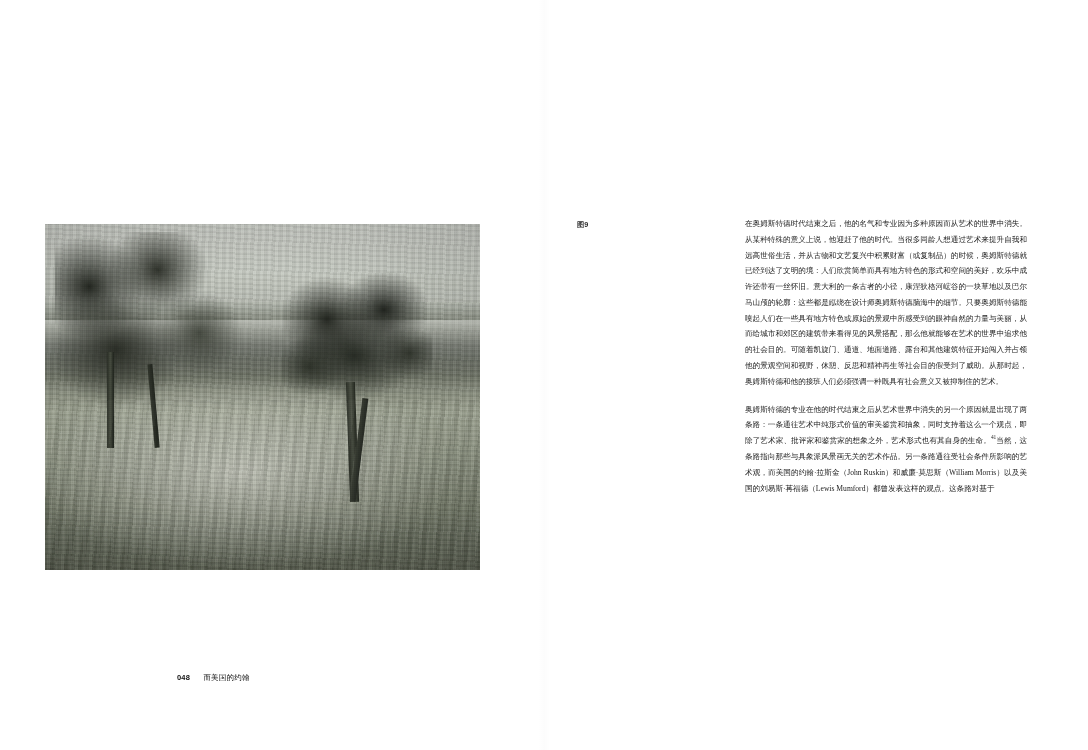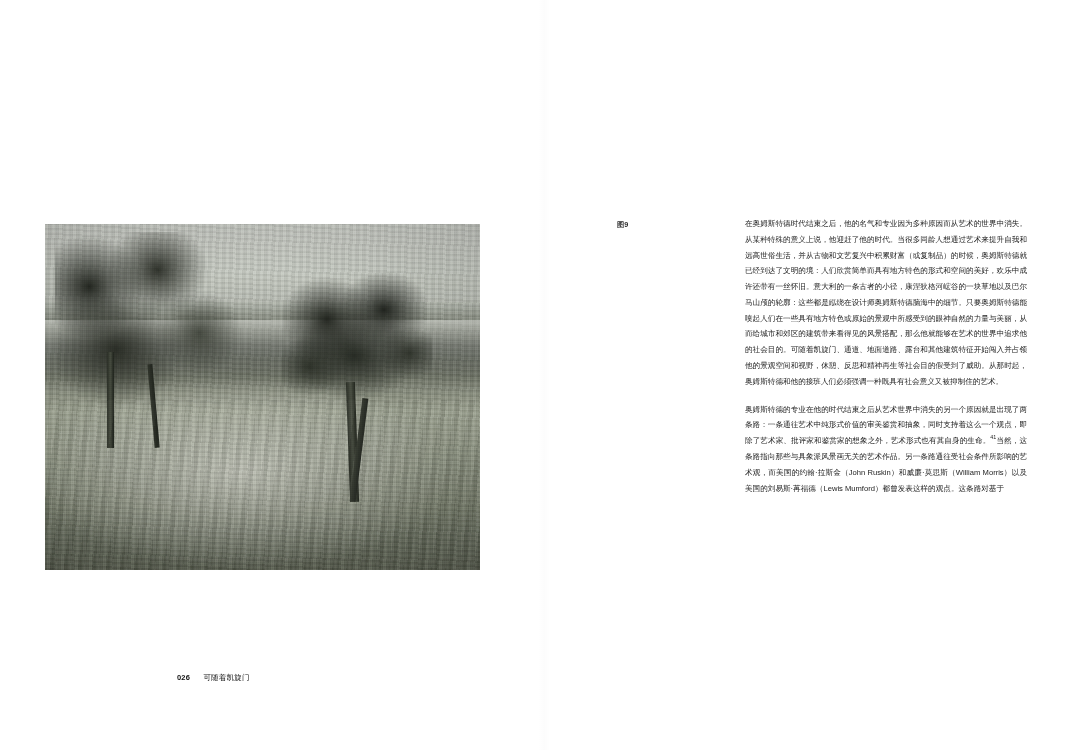--- a/index.html
+++ b/index.html
@@ -186,21 +186,20 @@
     left: 33px;
     top: 218px;
     width: 118px;
     font-size: 7.2px;
     line-height: 1.95;
     color: #2a2a2a;
   }
   .caption-row {
     display: flex;
     align-items: flex-start;
-    margin-left: 40px;
   }
   .caption-figno {
     flex: 0 0 auto;
     font-weight: bold;
     margin-right: 6px;
     font-size: 7.2px;
     line-height: 1.95;
   }
   .caption-text {
     flex: 1 1 auto;
@@ -209,20 +208,21 @@
 
   .body-col {
     position: absolute;
     left: 201px;
     top: 216px;
     width: 282px;
     font-size: 7.6px;
     line-height: 2.08;
     color: #1c1c1c;
     text-align: justify;
+    font-family: Liberation Serif, serif;
   }
   .body-col p {
     margin: 0 0 12px 0;
   }
   .body-col p:last-child {
     margin-bottom: 0;
   }
   sup {
     font-size: 5.4px;
     vertical-align: super;
@@ -256,22 +256,22 @@
           <div class="canopy"></div>
           <div class="trunk"></div>
           <div class="trunk2"></div>
         </div>
         <div class="streaks"></div>
         <div class="grain"></div>
       </div>
     </div>
 
     <div class="folio folio-left">
-      <span class="num">026</span>
-      <span class="txt">可随着凯旋门</span>
+      <span class="num">048</span>
+      <span class="txt">而美国的约翰</span>
     </div>
   </div>
 
   <div class="page-right">
 
     <div class="caption-col">
       <div class="caption-row">
         <span class="caption-figno">图9</span>
       </div>
     </div>

